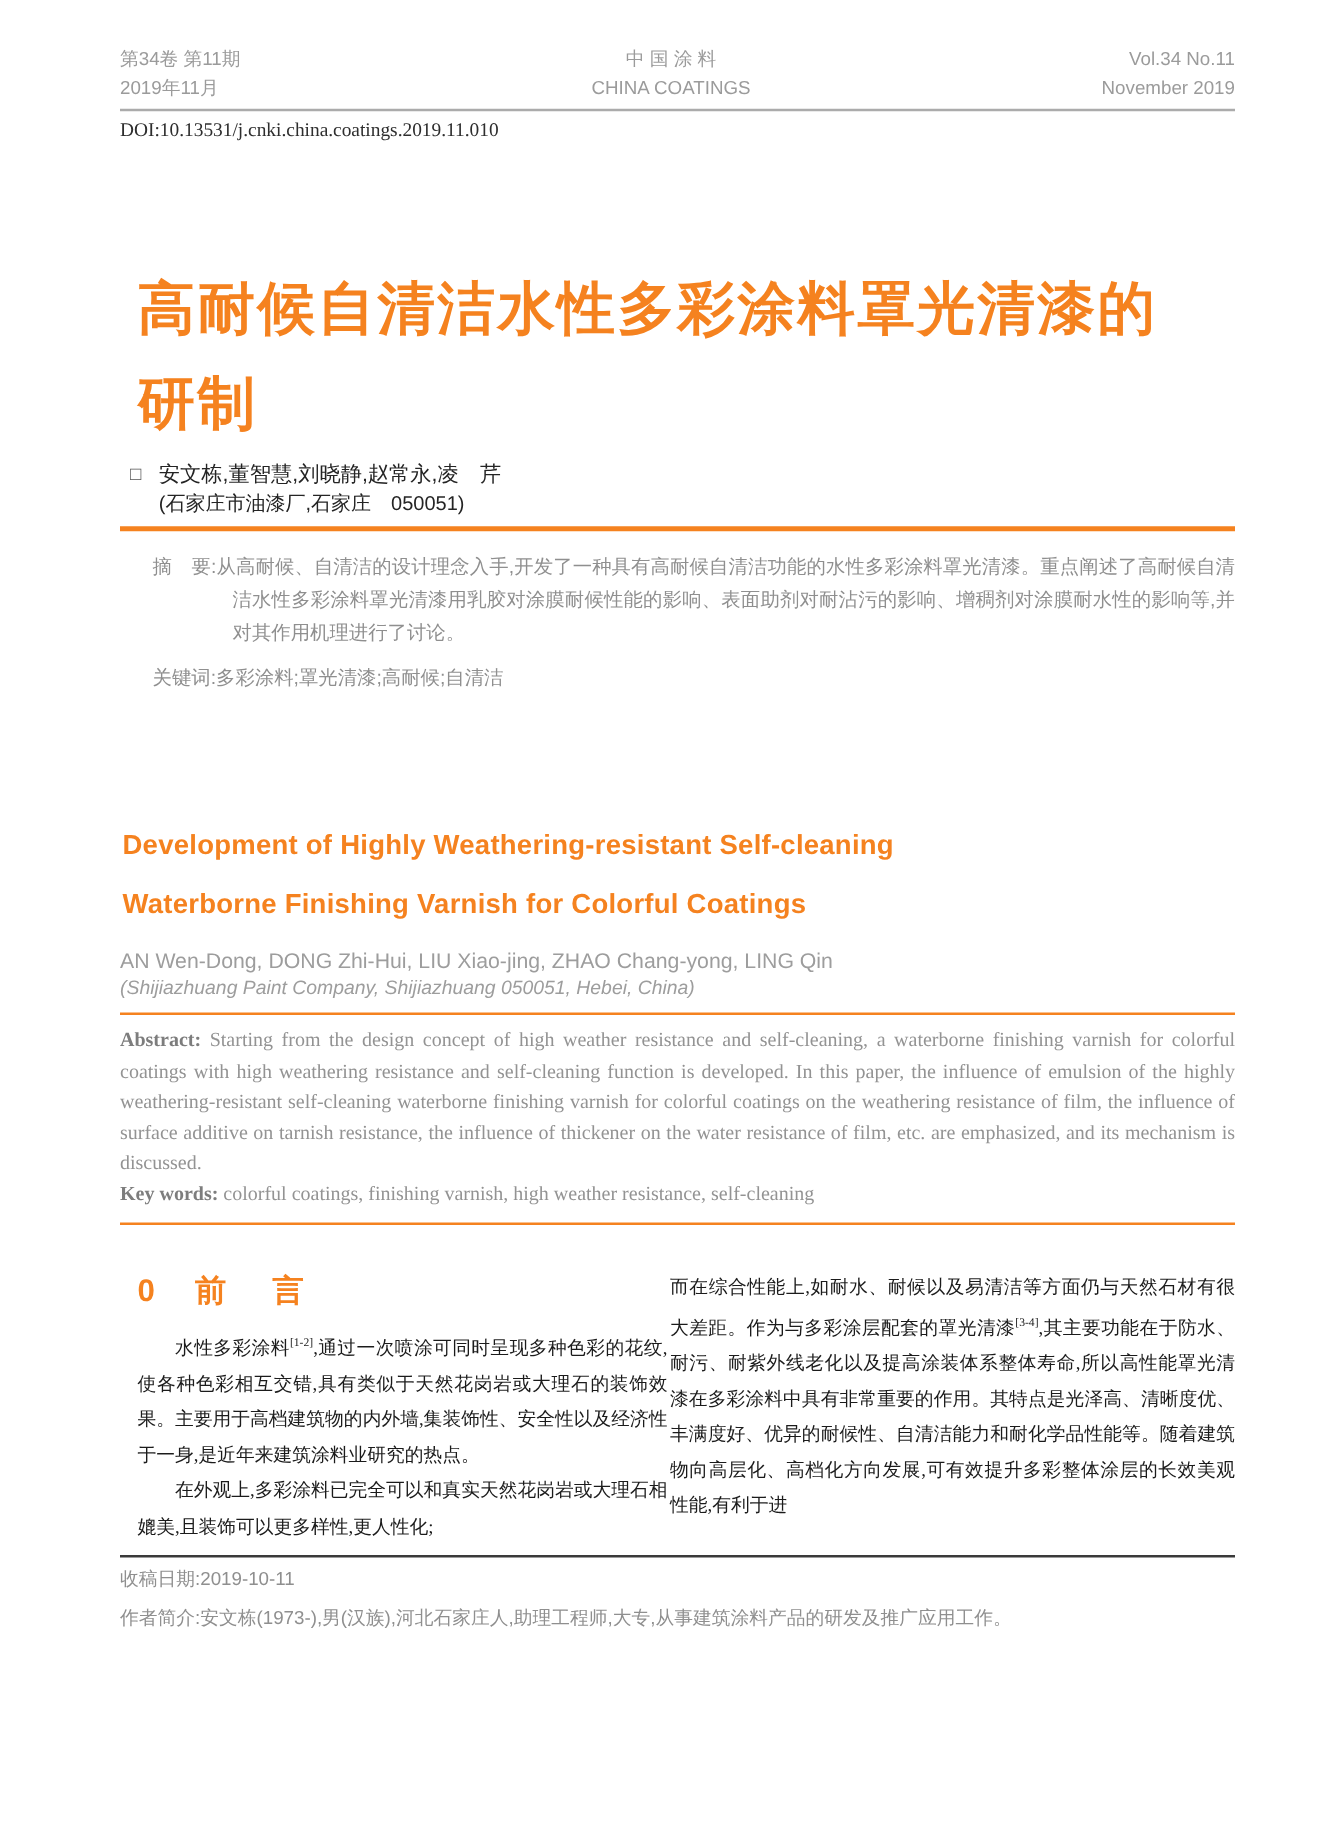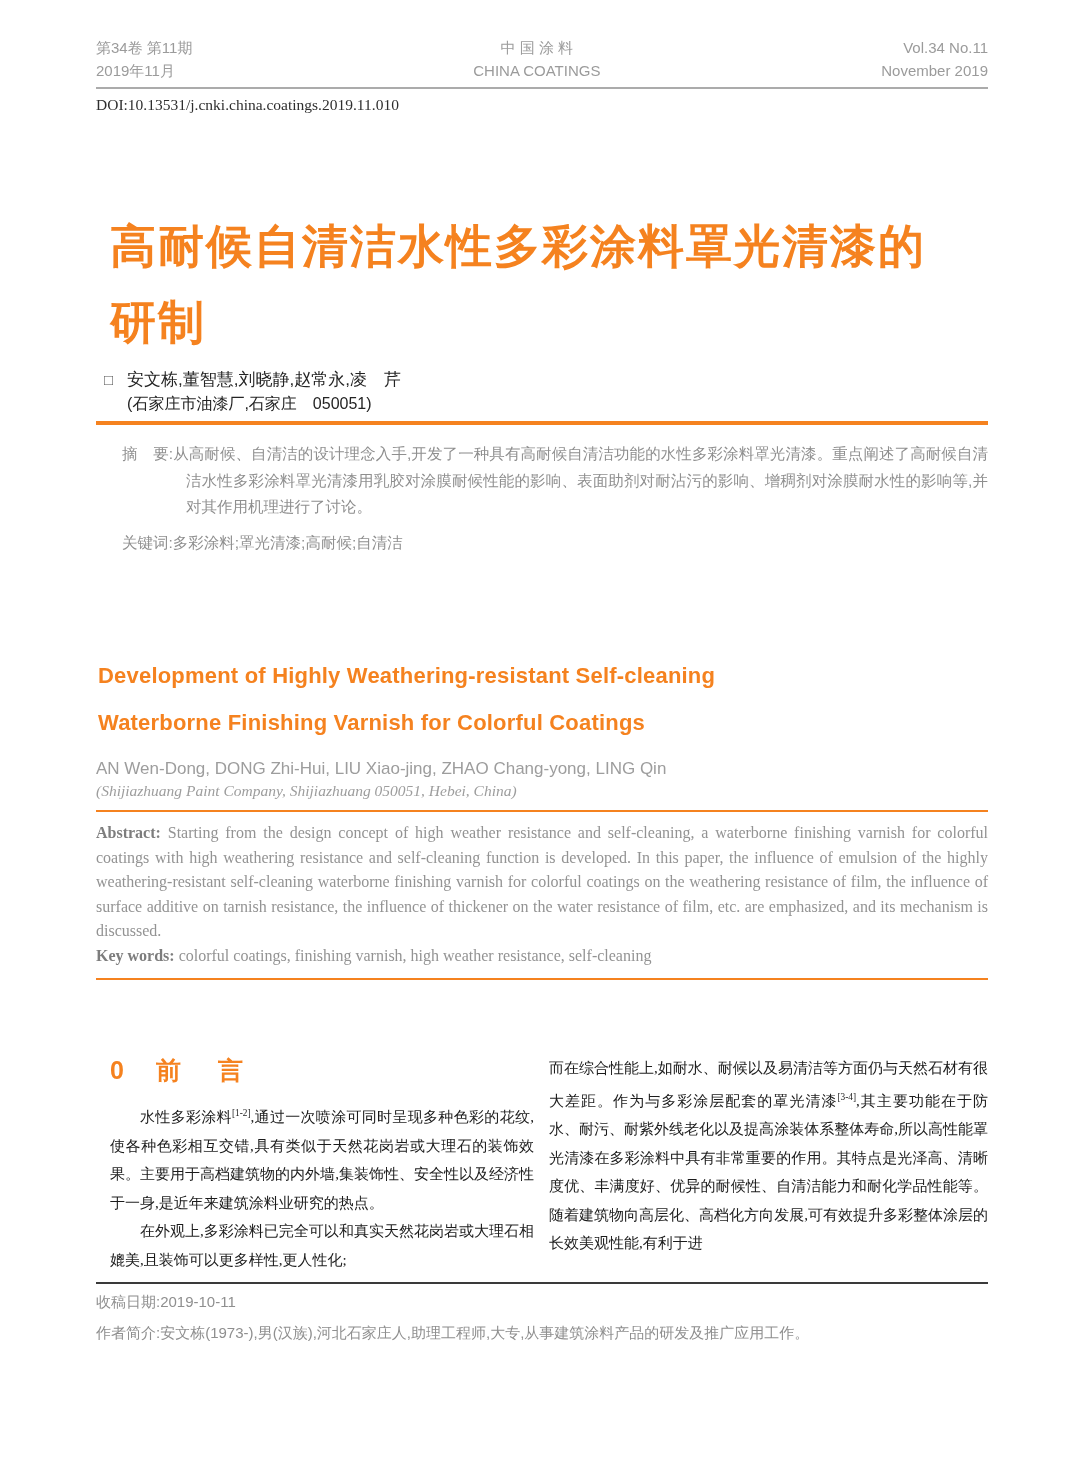--- a/index.html
+++ b/index.html
@@ -45,30 +45,30 @@
   sup { font-size: 0.62em; }
 
   
   .en-title {
     font-weight: bold; color: #F5821F;
     font-size: 22px; line-height: 47px; letter-spacing: 0.2px;
     white-space: pre-line;
     margin: 96px 0 0 2px;
   }
   .authors-en { color: #9d9d9d; font-size: 17px; margin-top: 13px; }
-  .affil-en { color: #9d9d9d; font-family: Liberation Serif, serif; font-style: italic; font-size: 15.5px; margin-top: 3px; }
+  .affil-en { color: #9d9d9d; font-family: Liberation Sans, sans-serif; font-style: italic; font-size: 15.5px; margin-top: 3px; }
   .rule-thin { height: 2px; background: #F5821F; margin-top: 10px; }
 
   
   .abstract-en { font-family: "Liberation Serif", serif; color: #939393; font-size: 16px; line-height: 24.5px; text-align: justify; margin-top: 9px; }
   .abstract-en p { margin: 0; }
   .lbl-b { font-weight: bold; color: #7d7d7d; }
 
   
-  .columns { display: flex; gap: 15px; margin: 74px 0 0 14px; }
+  .columns { display: flex; gap: 2px; margin: 36px 0 0 14px; }
   .col-left { width: 424px; }
   .col-right { flex: 1; }
   .sec-heading { color: #F5821F; font-size: 25px; font-weight: bold; margin: 0 0 12px 0; }
   .sec-num { margin-right: 32px; }
   .sec-t { letter-spacing: 6px; }
   .body-text { font-family: Liberation Serif, serif; font-size: 15px; color: #1b1b1b; line-height: 28.5px; text-align: justify; margin: 0; }
   .indent { text-indent: 2em; }
 
   
   .footnote { margin-top: 8px; }

